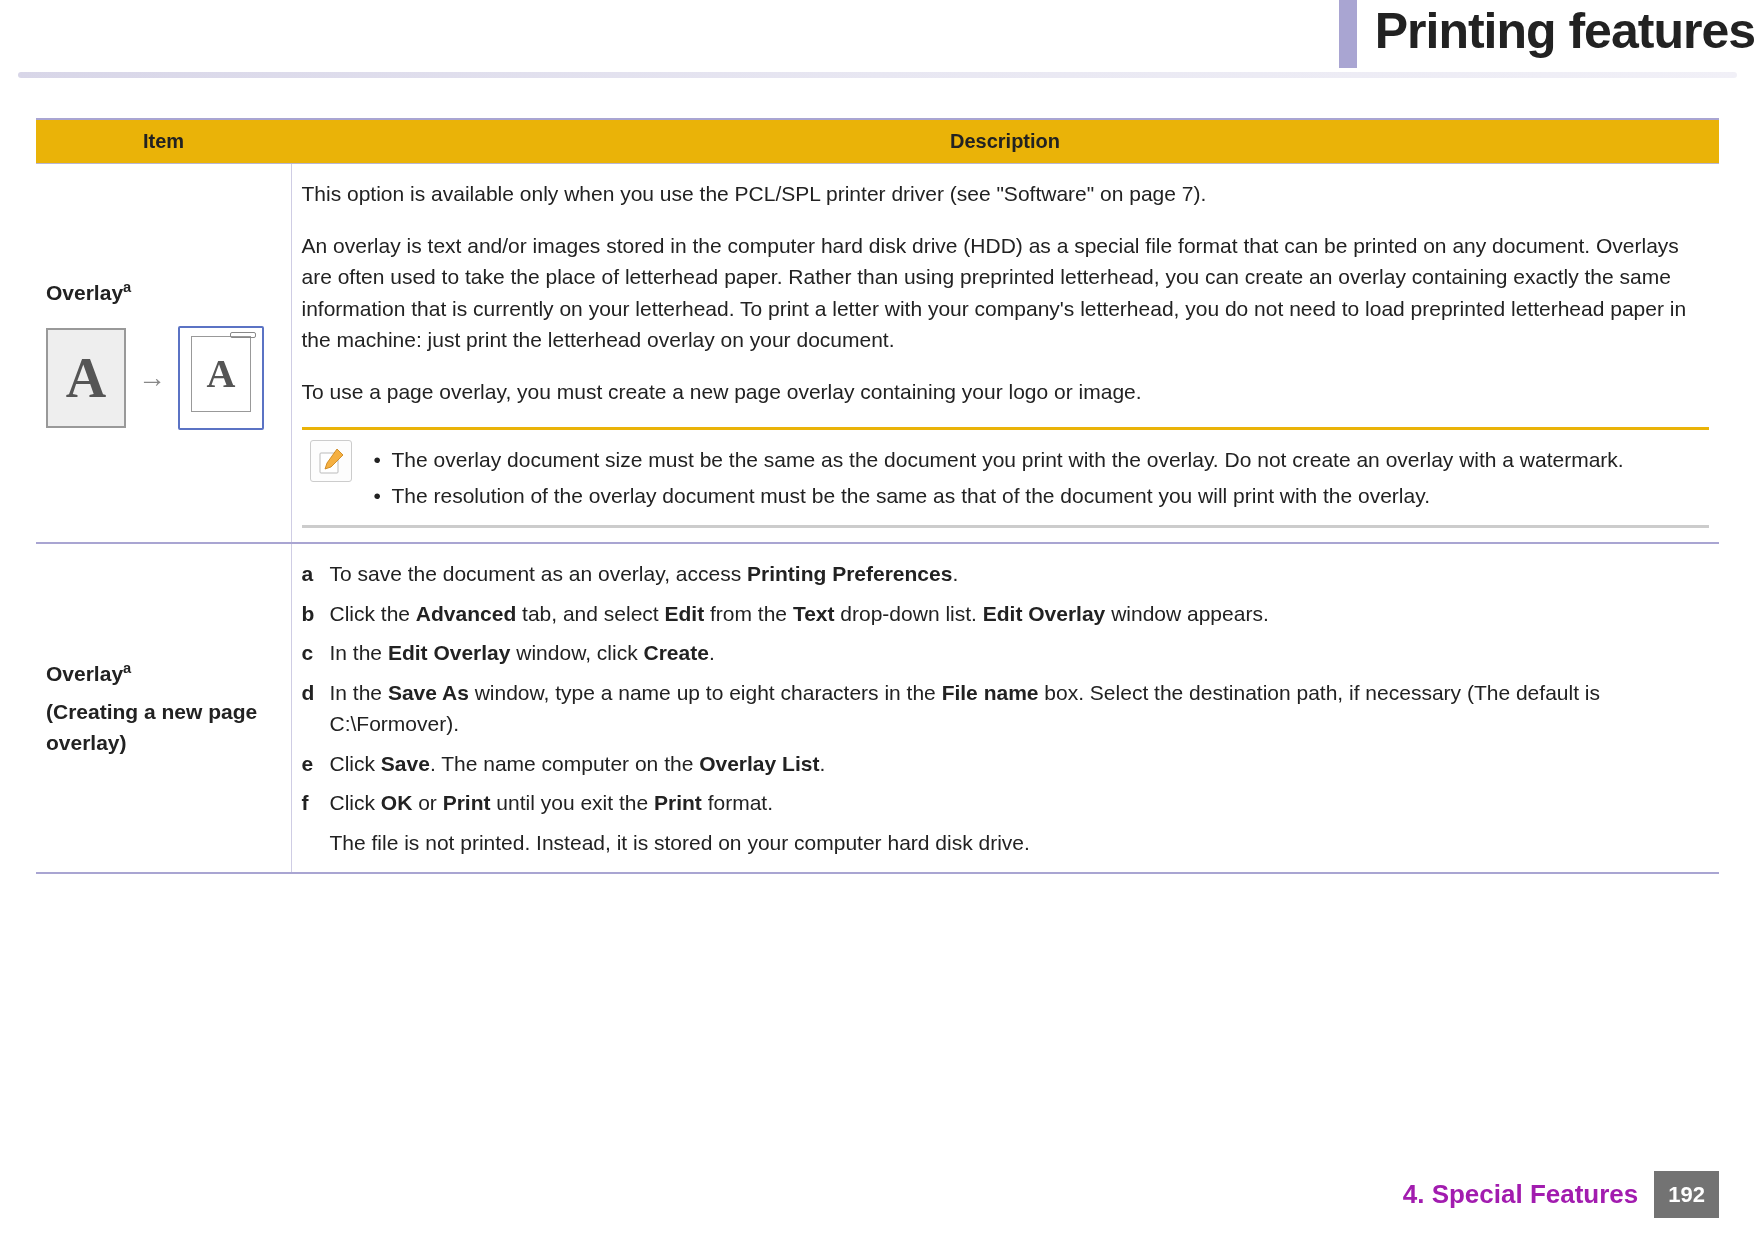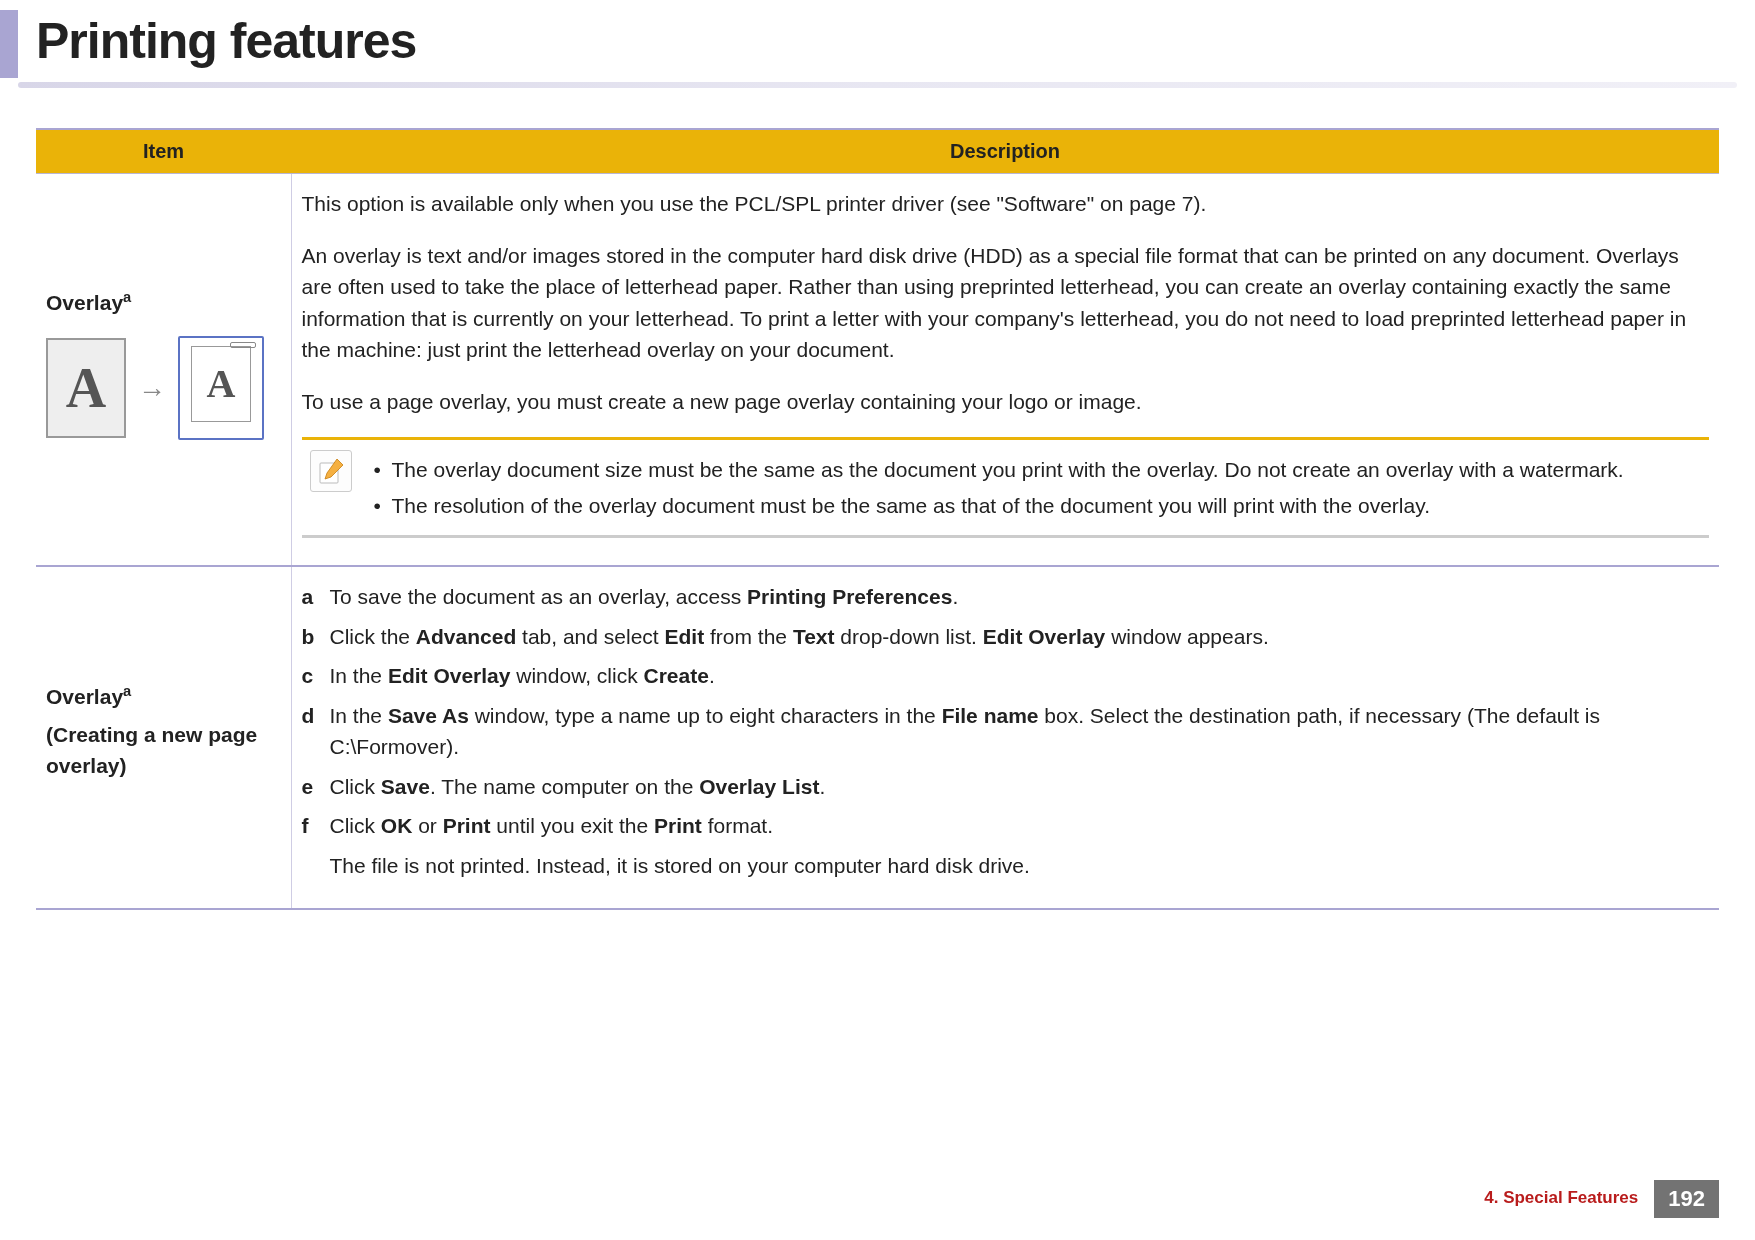--- a/index.html
+++ b/index.html
@@ -9,21 +9,22 @@
     font-family: "Segoe UI", Arial, sans-serif;
     background: #fff;
     width: 1755px;
     height: 1240px;
     position: relative;
     color: #222;
   }
   .header-wrap {
     display: flex;
     align-items: flex-start;
-    padding-top: 10px;
+    padding-top: 0;
+    justify-content: flex-end;
   }
   .purple-tab {
     width: 18px;
     height: 68px;
     background: #a9a5d2;
     margin-right: 18px;
   }
   .page-title {
     font-size: 50px;
     font-weight: 700;
@@ -50,21 +51,21 @@
     background: #eab308;
     font-weight: 700;
     font-size: 20px;
     padding: 10px 8px;
     border-top: 2px solid #a9a5d2;
     border-bottom: 1px solid #b8b6d4;
     text-align: center;
   }
   table.main-table td {
     border-bottom: 2px solid #a9a5d2;
-    padding: 14px 10px 27px 10px;
+    padding: 14px 10px 14px 10px;
     vertical-align: middle;
     font-size: 21px;
     line-height: 1.5;
   }
   .item-cell {
     font-weight: 700;
     font-size: 21px;
     vertical-align: top;
     padding-top: 14px !important;
     border-right: 1px solid #cfcde4;
@@ -167,23 +168,23 @@
     border-radius: 2px;
   }
   .footer {
     position: absolute;
     bottom: 22px;
     right: 36px;
     display: flex;
     align-items: stretch;
   }
   .footer-chapter {
-    font-size: 17px;
-    font-weight: 700;
-    color: #b91c1c;
+    font-size: 26px;
+    font-weight: 700;
+    color: #a21caf;
     padding: 8px 16px;
   }
   .footer-page {
     background: #737373;
     color: #fff;
     font-size: 22px;
     font-weight: 700;
     padding: 6px 14px;
     display: flex;
     align-items: center;

